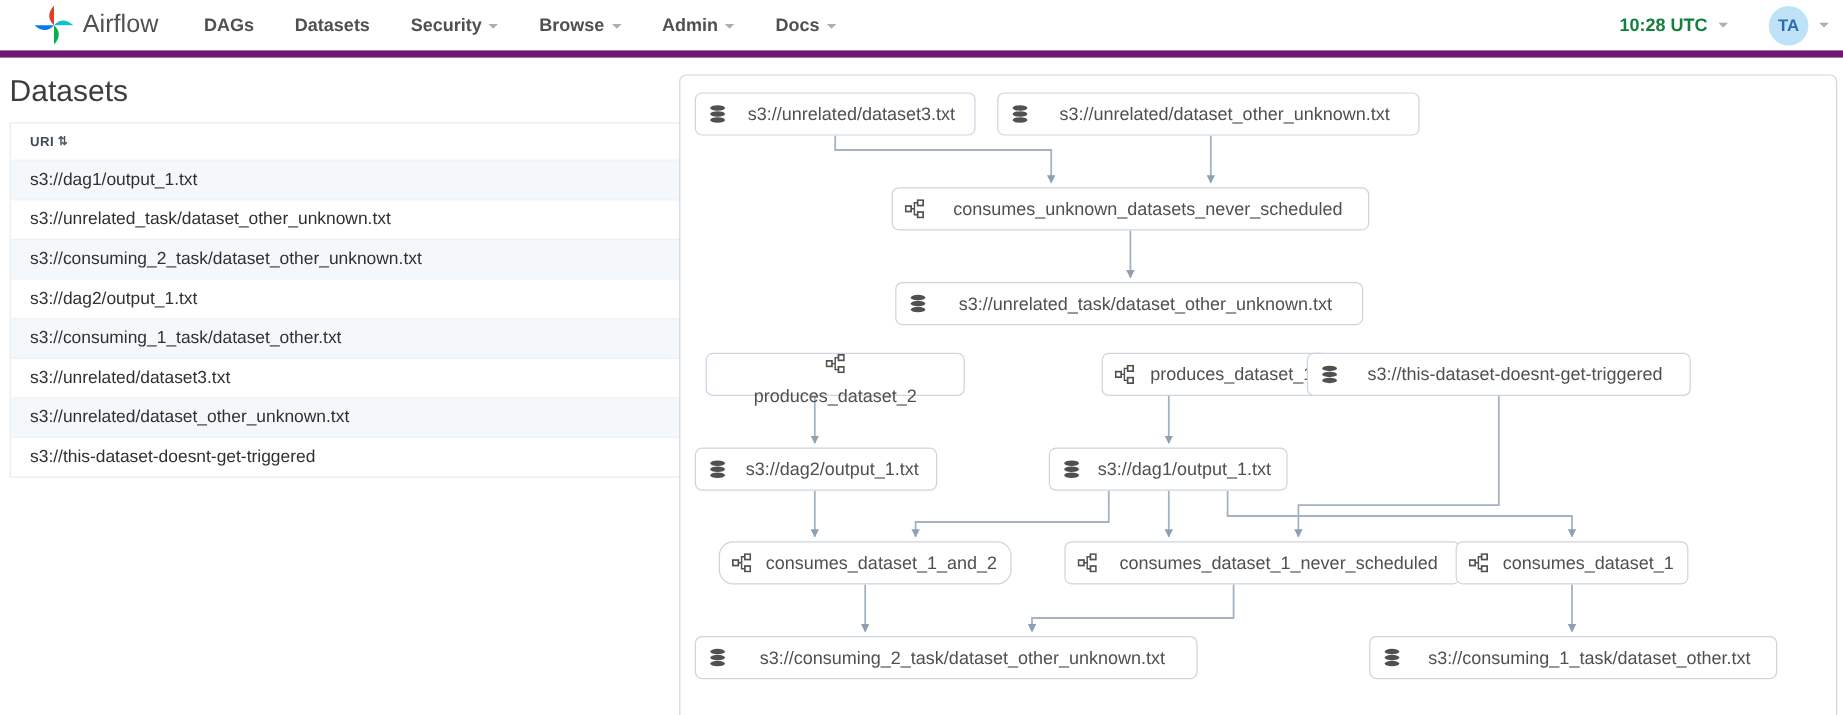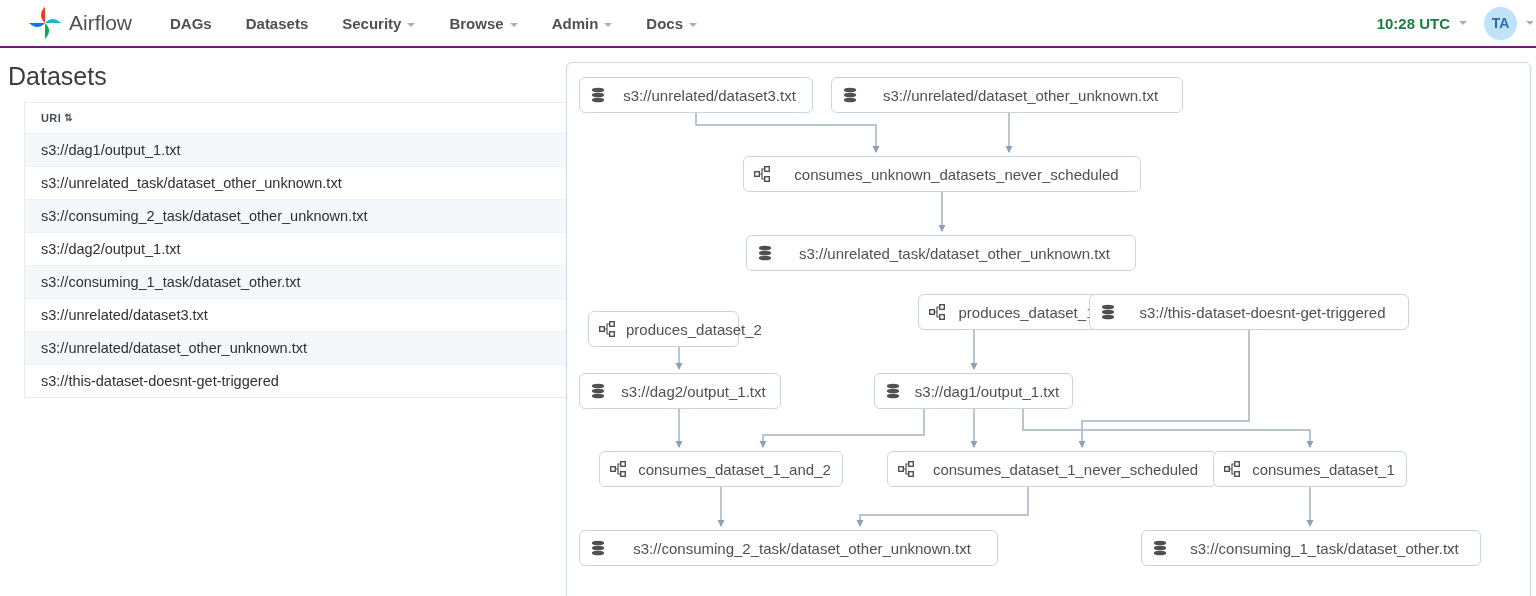--- a/index.html
+++ b/index.html
@@ -1,40 +1,40 @@
 <!DOCTYPE html>
 <html><head>
 <meta charset="utf-8">
 <style>
   * { margin:0; padding:0; box-sizing:border-box; }
   html,body { width:1536px; height:596px; overflow:hidden; background:#fff;
               font-family:"Liberation Sans", sans-serif; }
 
   
   .navbar { position:absolute; top:0; left:0; right:0; height:48px; background:#fff;
-            border-bottom:2px solid #701a75; display:flex; align-items:center;
-            padding:0 2px 0 28px; }
+            border-bottom:6px solid #701a75; display:flex; align-items:center;
+            padding:0 12px 0 28px; }
   .logo { width:34px; height:34px; margin-right:7px; flex:0 0 auto; }
   .brand { font-size:21px; color:#51504f; margin-right:38px; }
   .nav-items { display:flex; align-items:center; gap:34px; }
   .nav-item { font-size:15px; font-weight:700; color:#51504f; cursor:pointer; white-space:nowrap; }
   .caret { display:inline-block; width:0; height:0; border-left:4px solid transparent;
            border-right:4px solid transparent; border-top:4px solid #b9a8b2;
            margin-left:6px; vertical-align:middle; }
   .nav-right { margin-left:auto; display:flex; align-items:center; }
   .clock { font-size:15px; font-weight:700; color:#15803d; }
   .avatar { width:33px; height:33px; border-radius:50%; background:#bee3f8; color:#2b6cb0;
             font-weight:700; font-size:14px; display:flex; align-items:center;
-            justify-content:center; margin-left:17px; }
+            justify-content:center; margin-left:34px; }
   .nav-right .caret { margin-left:9px; }
 
   
   .left-panel { position:absolute; top:48px; left:0; width:566px; }
   .page-title { font-size:25px; font-weight:400; color:#3d3d3d; margin:14px 0 11px 8px; }
-  table.ds { border-collapse:collapse; margin-left:24px; width:652px;
+  table.ds { border-collapse:collapse; margin-left:8px; width:652px;
              border:1px solid #e7ecf1; table-layout:fixed; }
   table.ds th { height:31px; text-align:left; padding-left:16px; font-size:11px;
                 letter-spacing:.4px; color:#3f4b5c; font-weight:700; white-space:nowrap; }
   table.ds td { height:33px; padding-left:16px; font-size:14.5px; color:#303030;
                 border-top:1px solid #edf1f5; white-space:nowrap; overflow:hidden; }
   table.ds tbody tr:nth-child(odd) td { background:#f4f8fb; }
   .sort-ic { font-size:10px; color:#4a5568; margin-left:3px; vertical-align:1px; }
 
   
   .graph-panel { position:absolute; left:566px; top:62px; width:965px; height:560px;
@@ -173,21 +173,21 @@
       <div class="gnode" style="left: 179px; top: 172px; width: 390px;">
         <span class="icwrap">
           <svg class="nicon" width="16" height="16" viewBox="0 0 16 16">
             <ellipse cx="8" cy="3" rx="6.2" ry="2.3"></ellipse>
             <ellipse cx="8" cy="8" rx="6.2" ry="2.3"></ellipse>
             <ellipse cx="8" cy="13" rx="6.2" ry="2.3"></ellipse>
           </svg>
         </span>
         <span class="lbl">s3://unrelated_task/dataset_other_unknown.txt</span>
       </div>
-      <div class="gnode" style="left: 21px; top: 248px; width: 151px;">
+      <div class="gnode" style="left: 21px; top: 231px; width: 216px; flex-direction: column;">
         <span class="icwrap">
           <svg class="nicon dagic" width="16" height="16" viewBox="0 0 16 16">
             <rect x="0.7" y="5.7" width="4.6" height="4.6"></rect>
             <rect x="10.7" y="0.7" width="4.6" height="4.6"></rect>
             <rect x="10.7" y="10.7" width="4.6" height="4.6"></rect>
             <path d="M5.3 8 H8 V3 H10.7 M8 8 V13 H10.7"></path>
           </svg>
         </span>
         <span class="lbl">produces_dataset_2</span>
       </div>
@@ -225,21 +225,21 @@
       <div class="gnode" style="left: 307px; top: 310px; width: 199px;">
         <span class="icwrap">
           <svg class="nicon" width="16" height="16" viewBox="0 0 16 16">
             <ellipse cx="8" cy="3" rx="6.2" ry="2.3"></ellipse>
             <ellipse cx="8" cy="8" rx="6.2" ry="2.3"></ellipse>
             <ellipse cx="8" cy="13" rx="6.2" ry="2.3"></ellipse>
           </svg>
         </span>
         <span class="lbl">s3://dag1/output_1.txt</span>
       </div>
-      <div class="gnode" style="left: 32px; top: 388px; width: 244px;">
+      <div class="gnode" style="left: 32px; top: 388px; width: 244px; border-radius: 12px;">
         <span class="icwrap">
           <svg class="nicon dagic" width="16" height="16" viewBox="0 0 16 16">
             <rect x="0.7" y="5.7" width="4.6" height="4.6"></rect>
             <rect x="10.7" y="0.7" width="4.6" height="4.6"></rect>
             <rect x="10.7" y="10.7" width="4.6" height="4.6"></rect>
             <path d="M5.3 8 H8 V3 H10.7 M8 8 V13 H10.7"></path>
           </svg>
         </span>
         <span class="lbl">consumes_dataset_1_and_2</span>
       </div>

